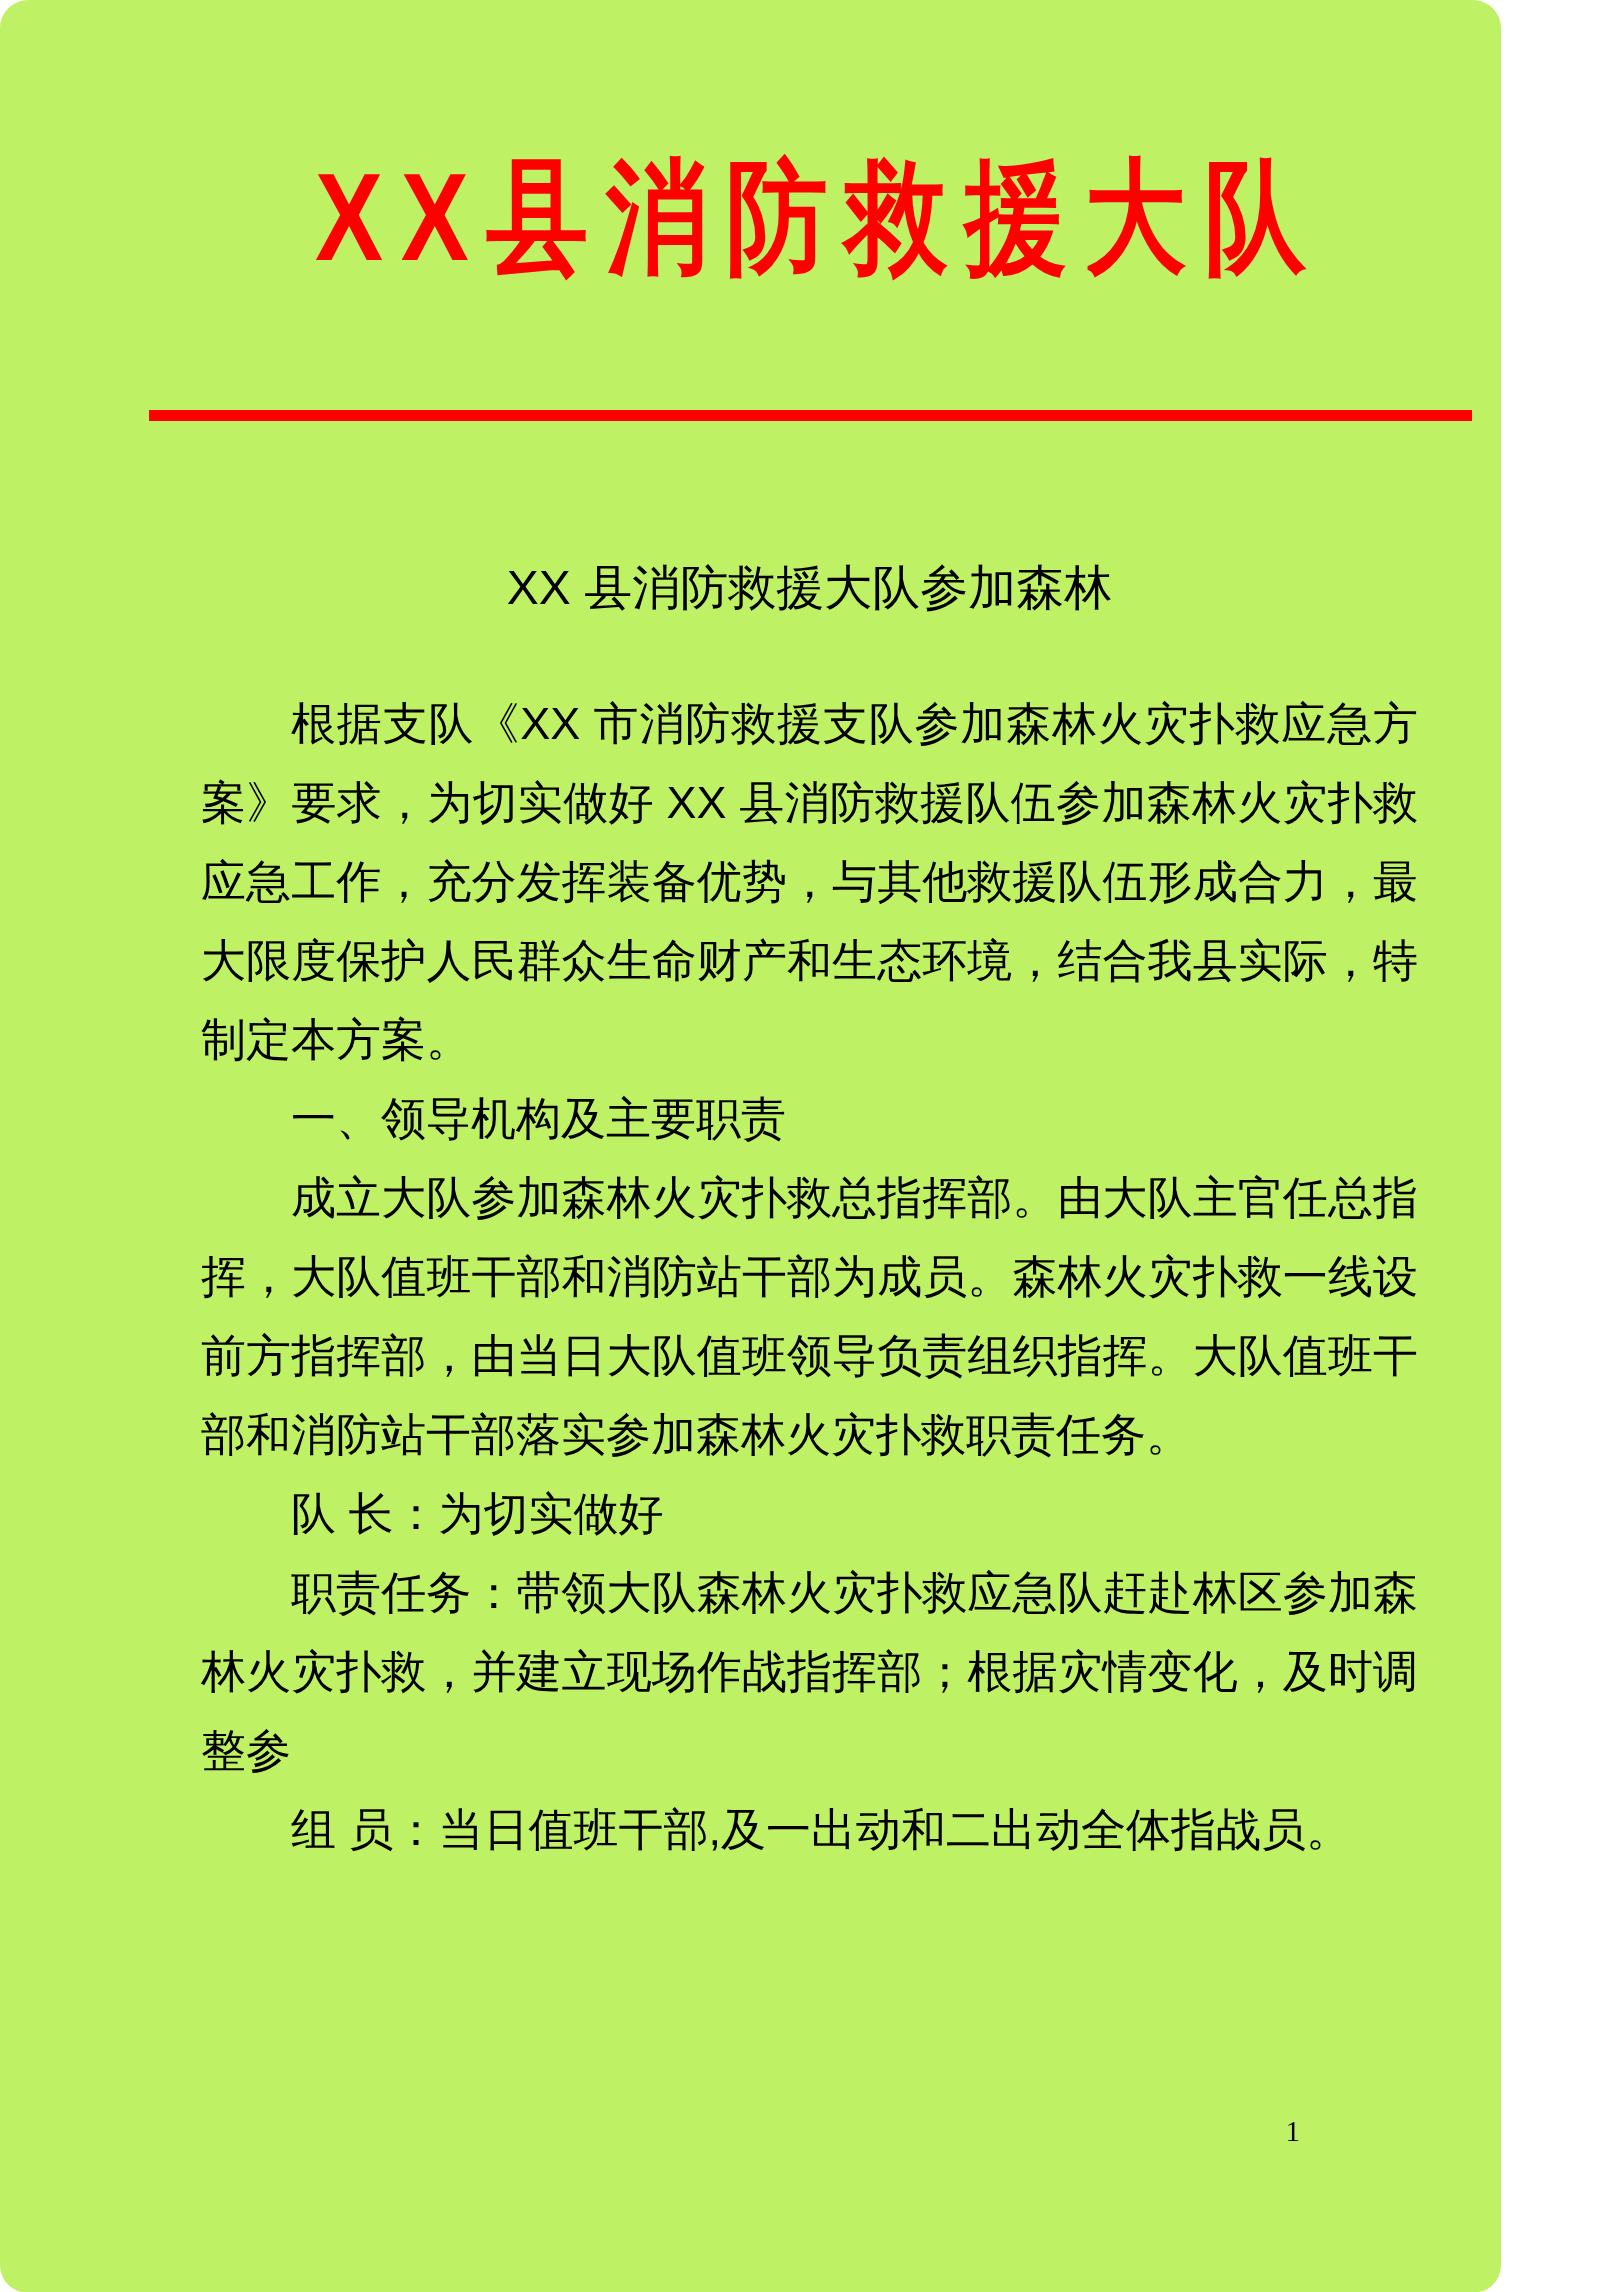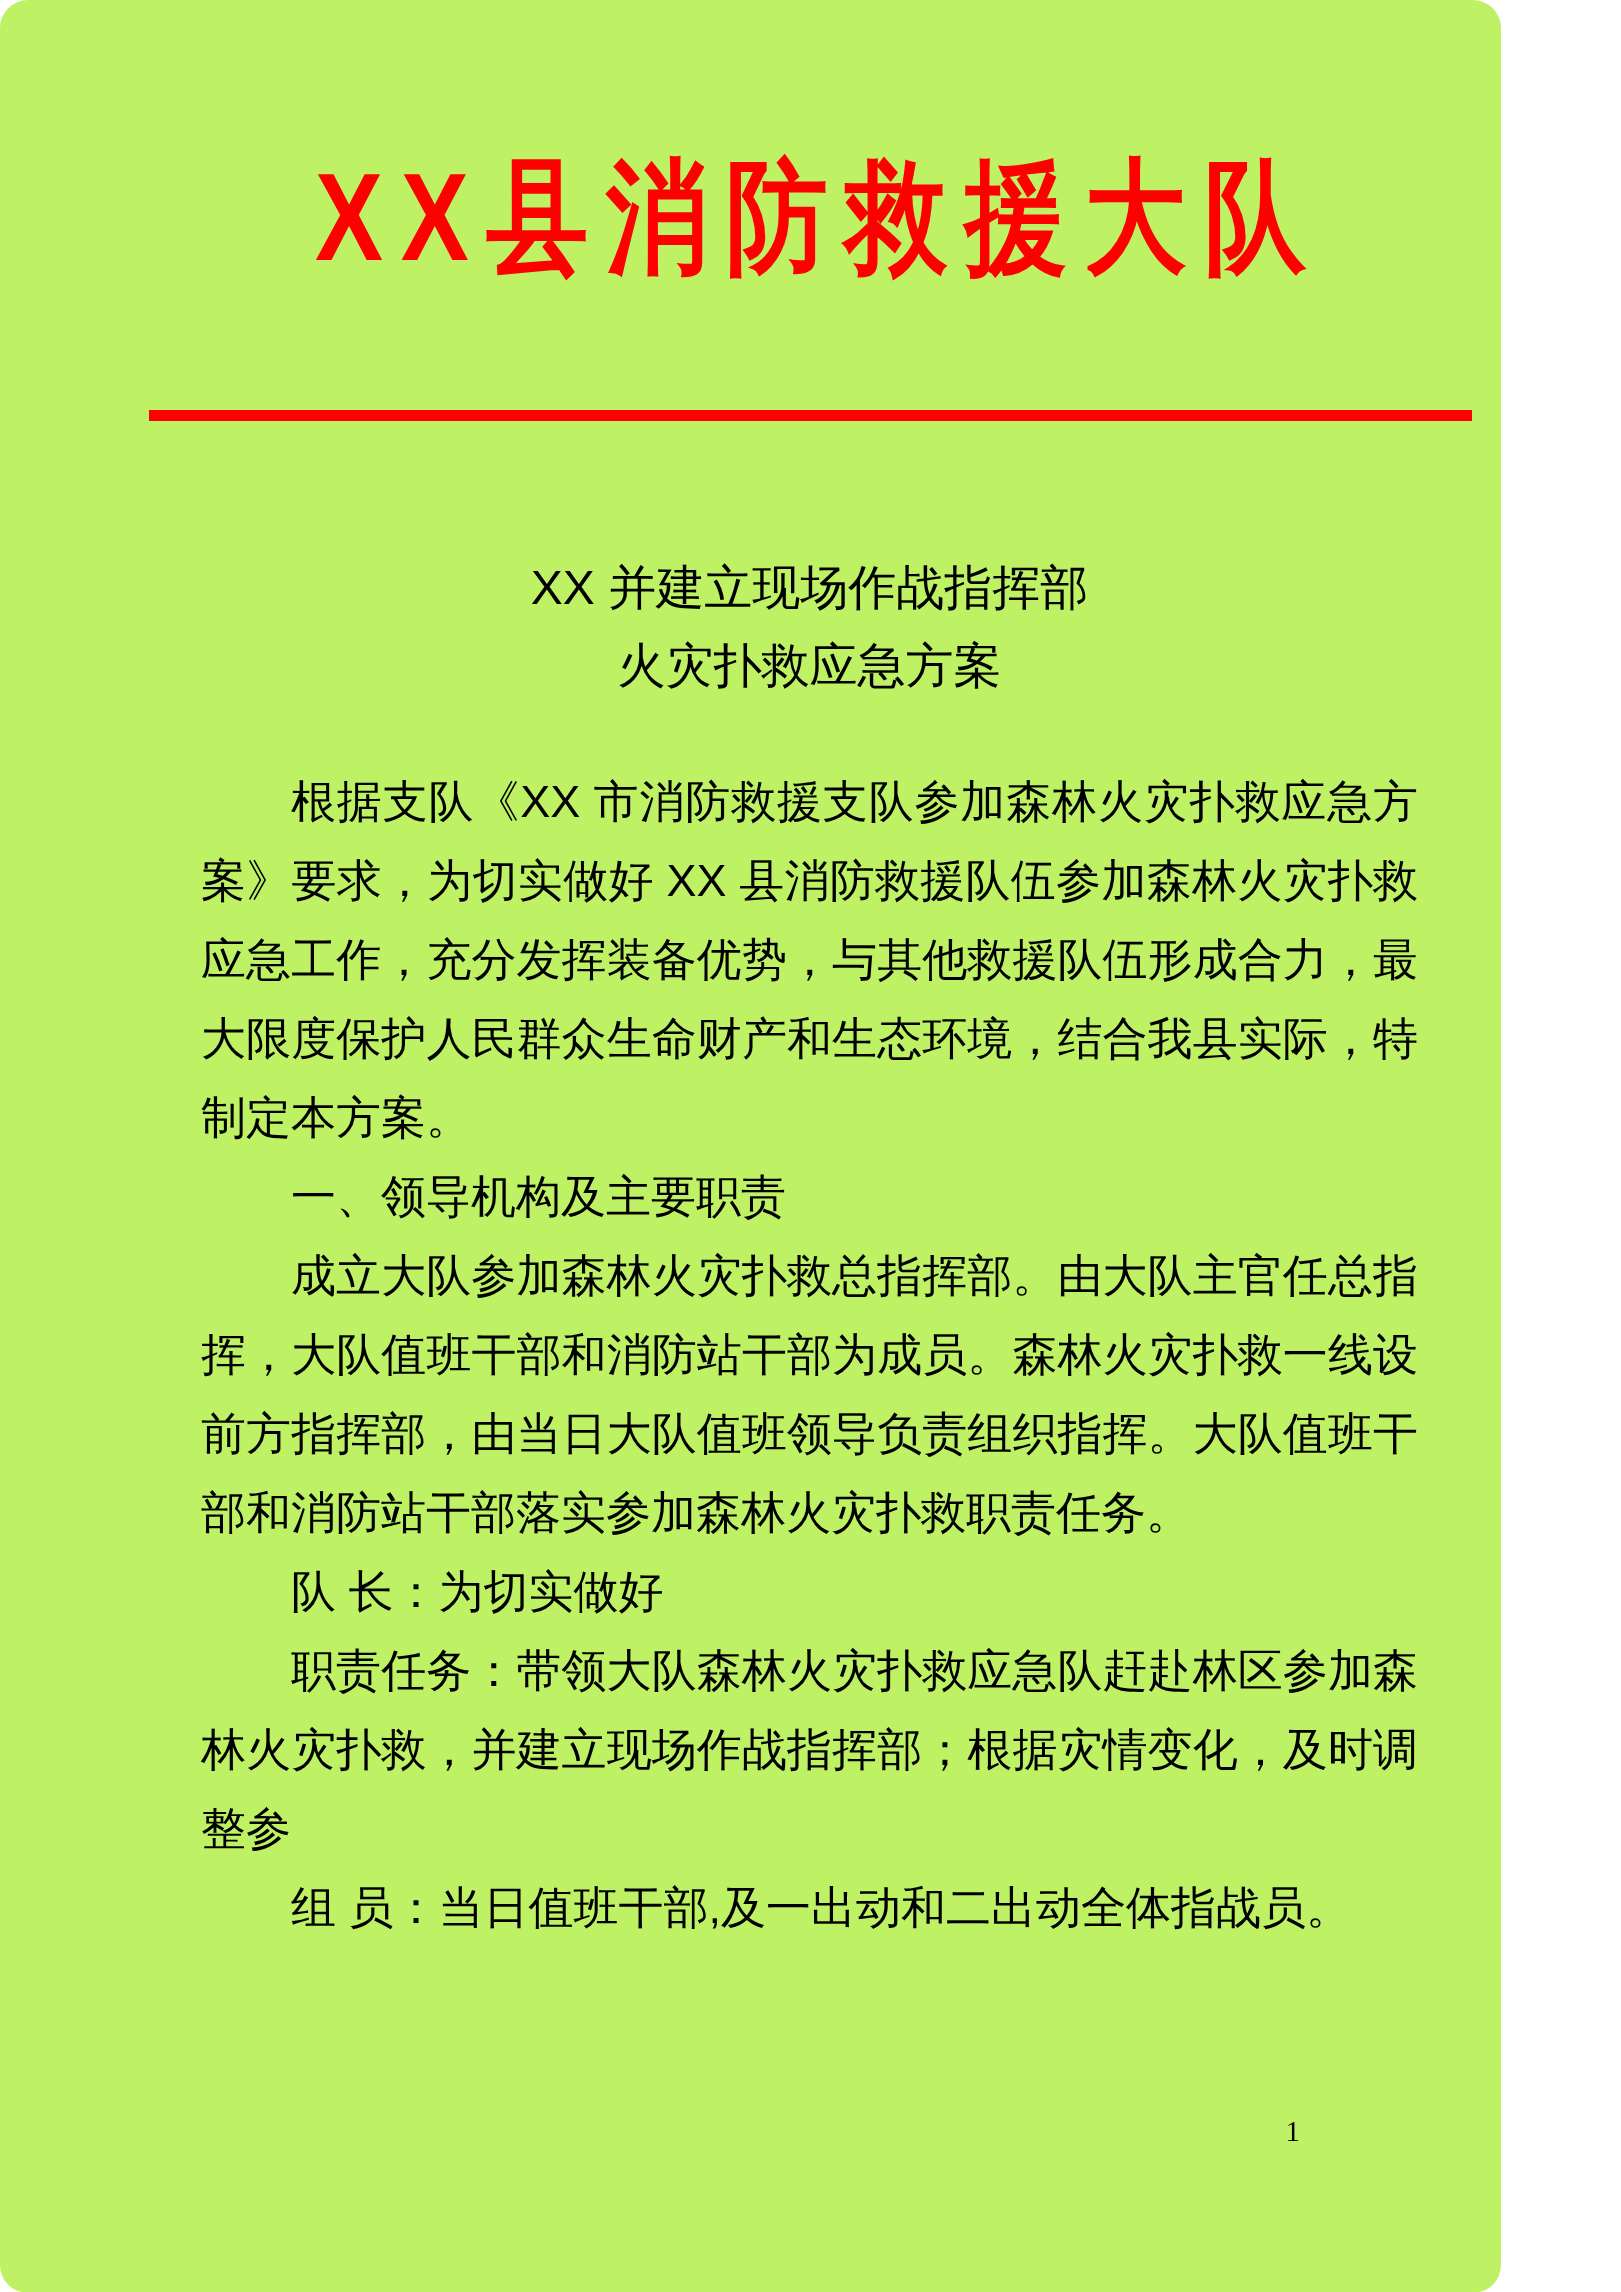--- a/index.html
+++ b/index.html
@@ -97,22 +97,21 @@
 <div class="page">
 
   <div class="letterhead">
     <div class="letterhead-title">XX县消防救援大队</div>
   </div>
   <div class="letterhead-rule"></div>
 
   <div class="doc">
 
     <div class="doc-title">
-      <span class="line">XX 并建立现场作战指挥部</span>
-      <span class="line">火灾扑救应急方案</span>
+      <span class="line">XX 县消防救援大队参加森林</span>
     </div>
 
     <p class="body-text indent">根据支队《XX 市消防救援支队参加森林火灾扑救应急方案》要求，为切实做好 XX 县消防救援队伍参加森林火灾扑救应急工作，充分发挥装备优势，与其他救援队伍形成合力，最大限度保护人民群众生命财产和生态环境，结合我县实际，特制定本方案。</p>
 
     <p class="body-text indent">一、领导机构及主要职责</p>
 
     <p class="body-text indent">成立大队参加森林火灾扑救总指挥部。由大队主官任总指挥，大队值班干部和消防站干部为成员。森林火灾扑救一线设前方指挥部，由当日大队值班领导负责组织指挥。大队值班干部和消防站干部落实参加森林火灾扑救职责任务。</p>
 
 
     <p class="body-text indent">队 长：为切实做好</p>

